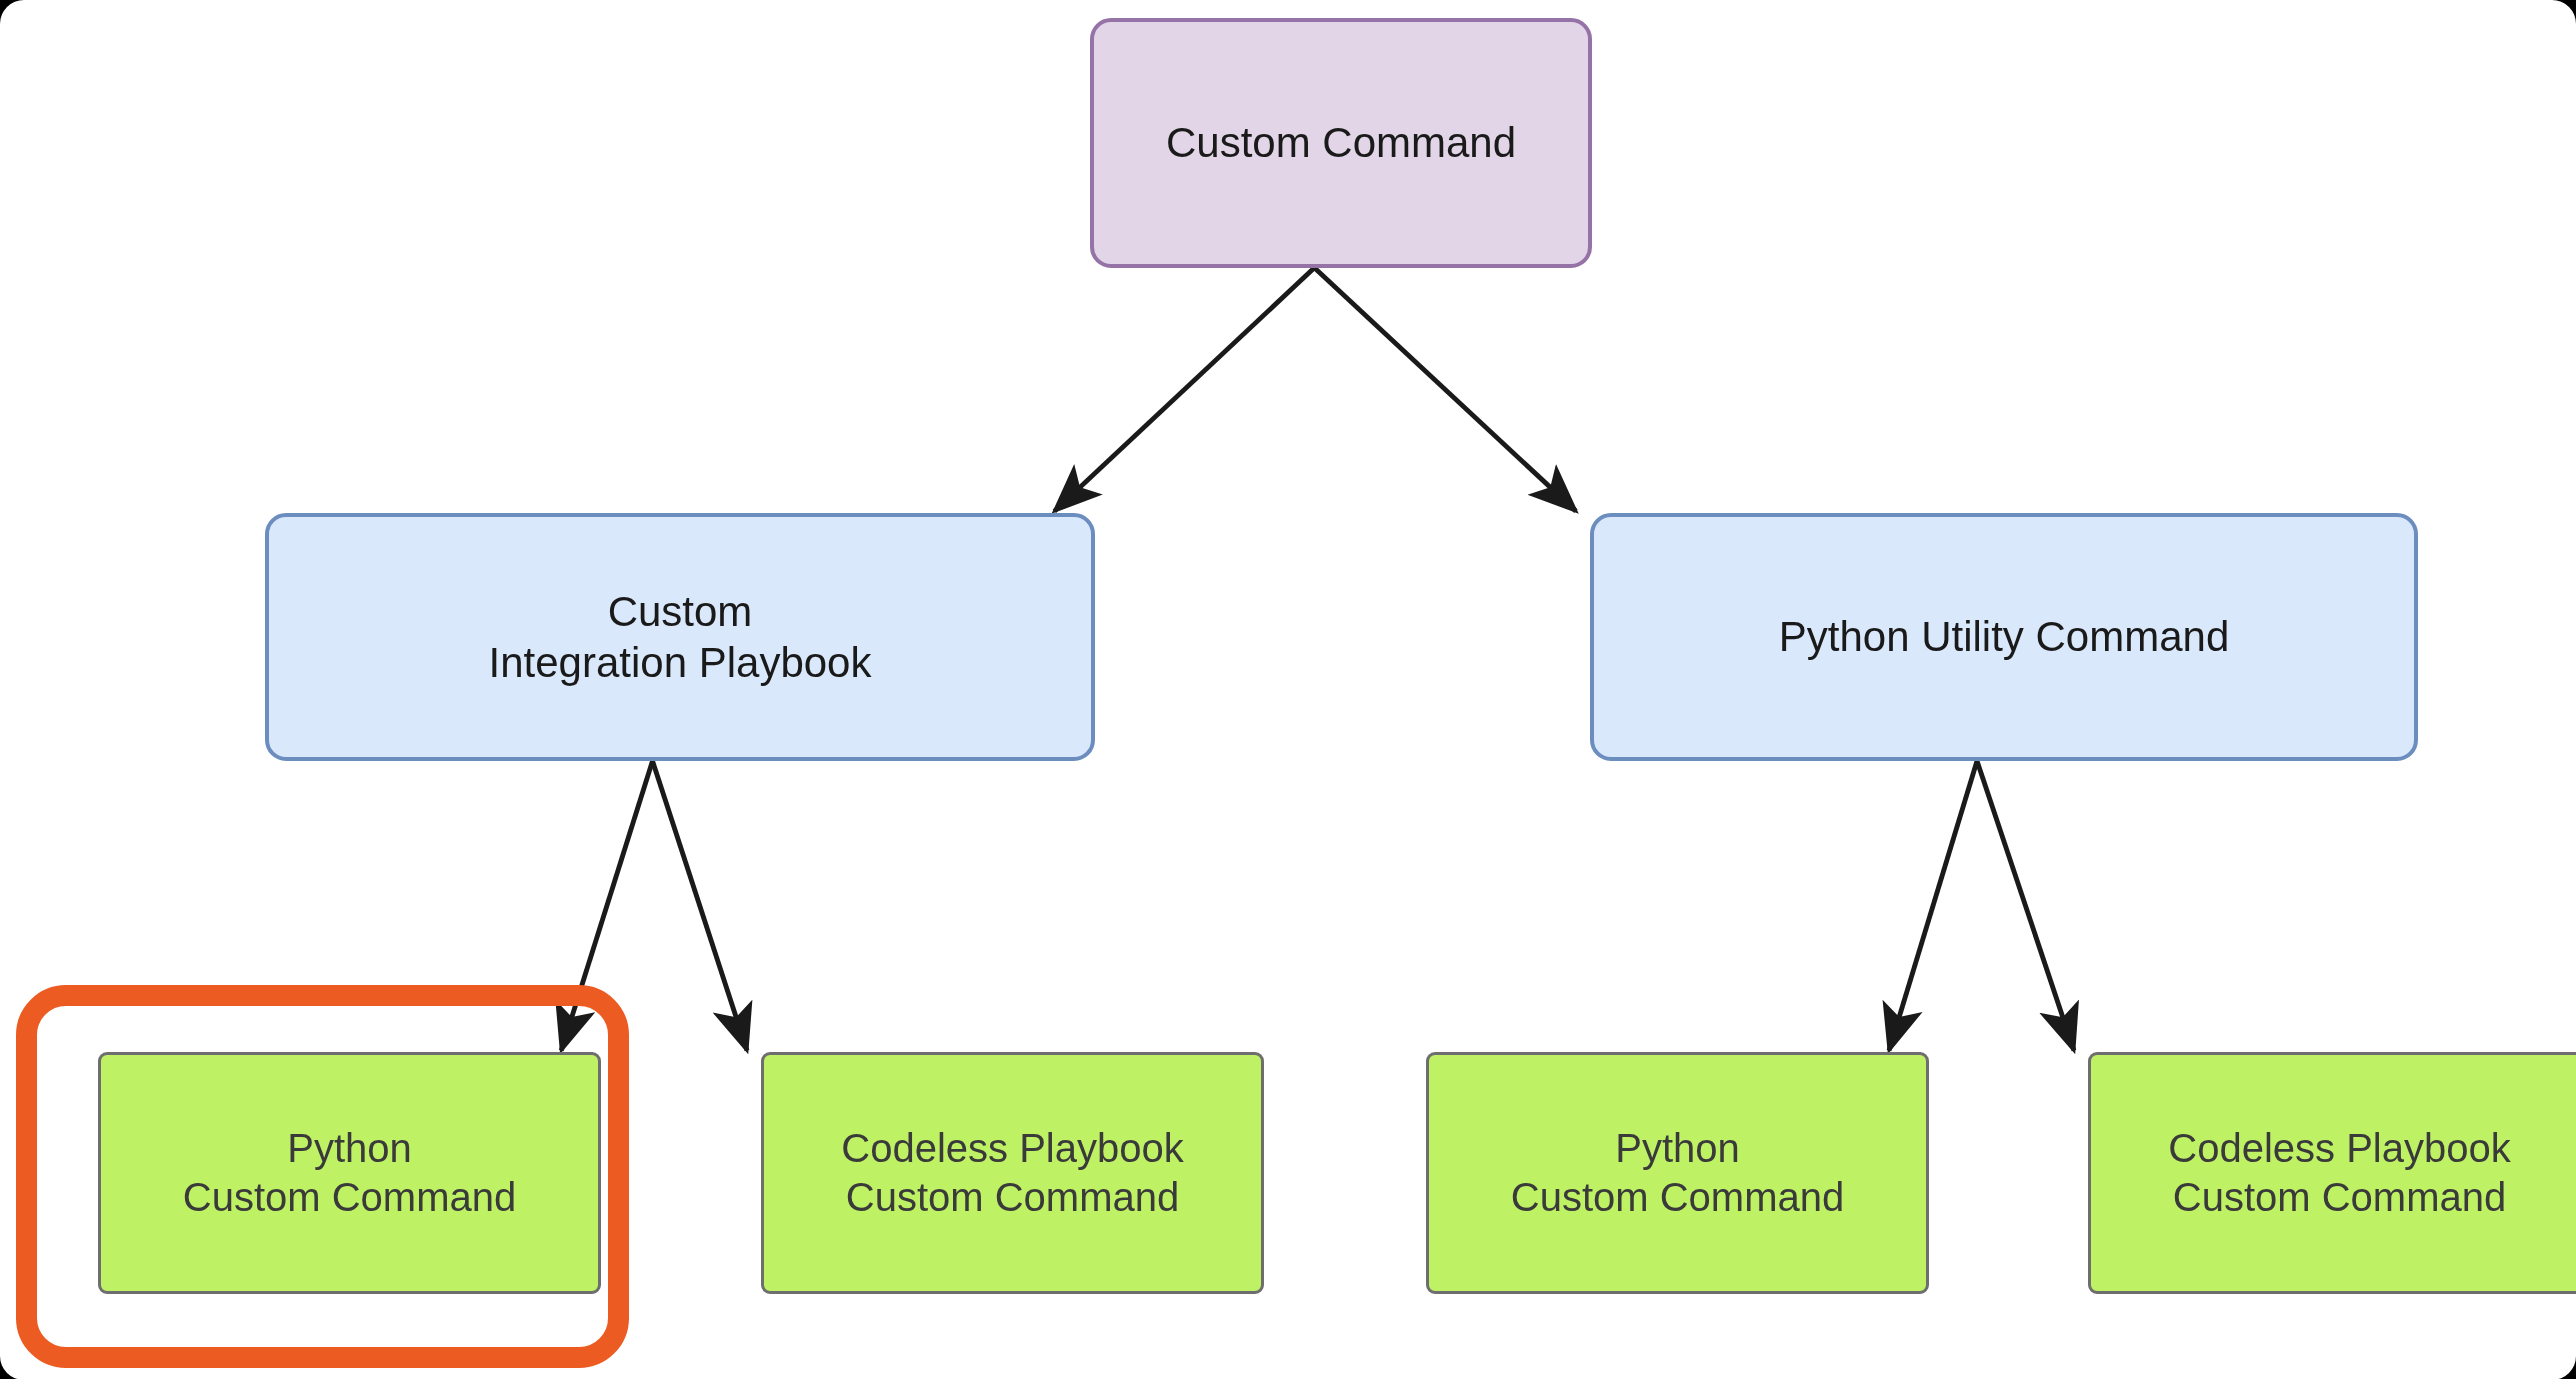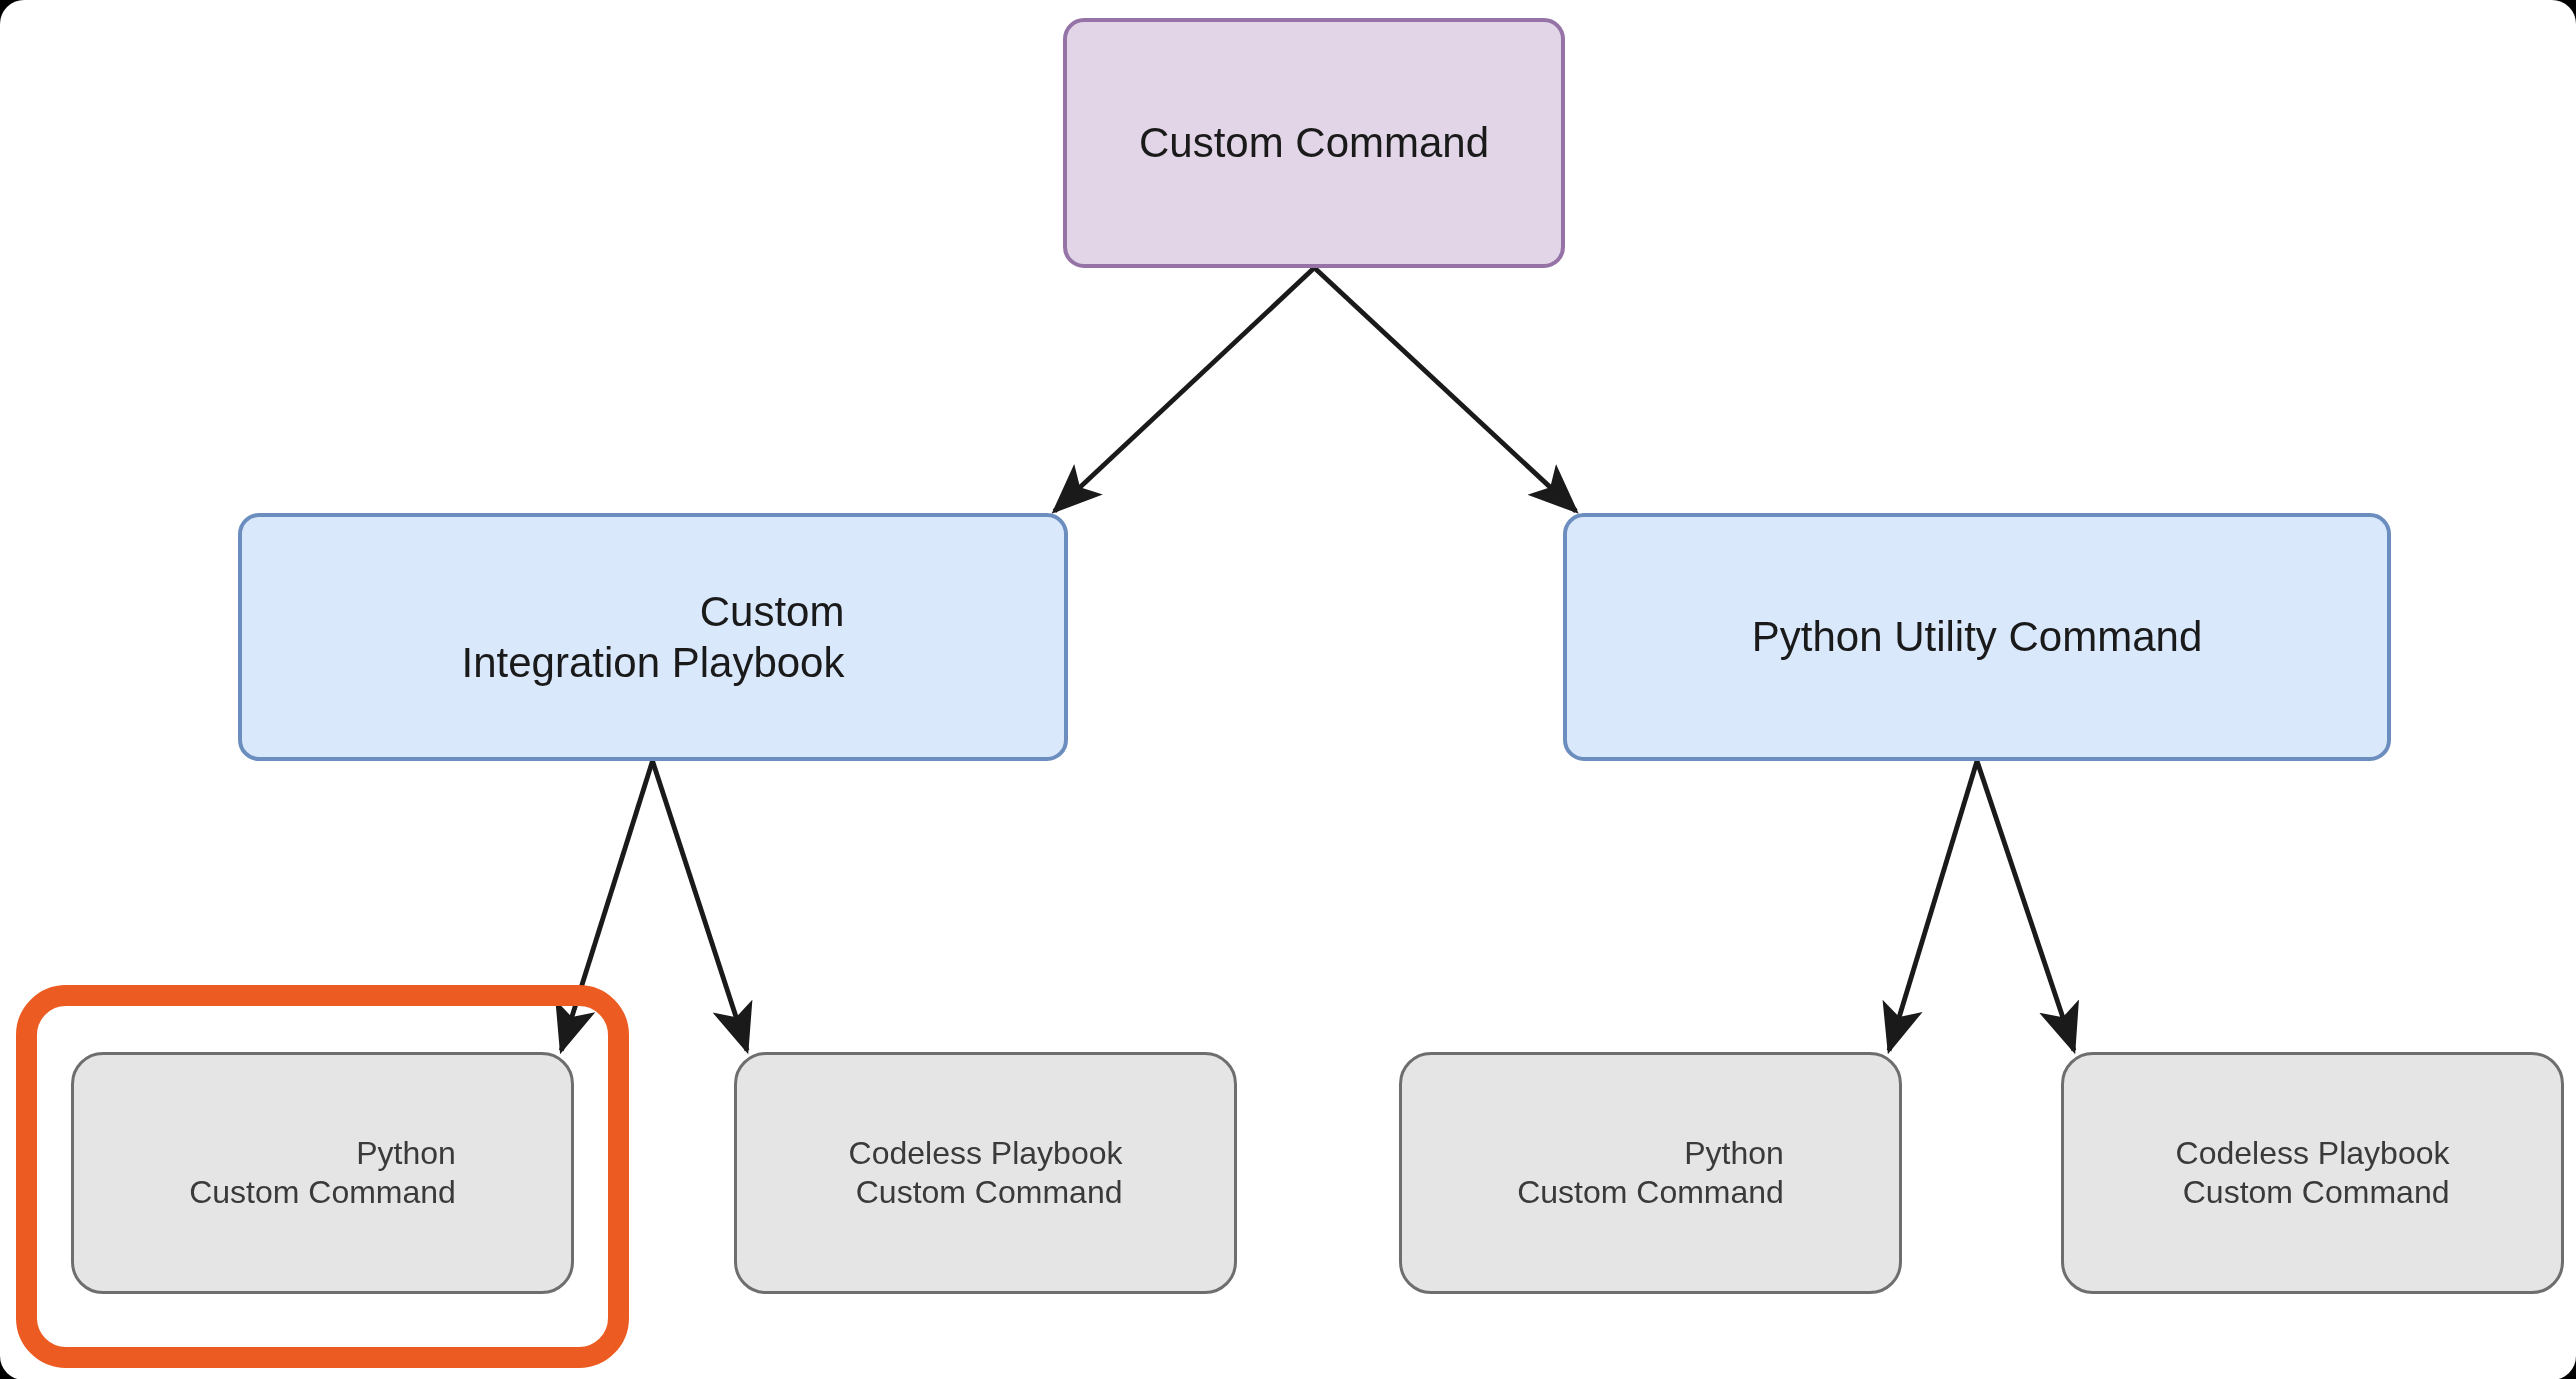--- a/index.html
+++ b/index.html
@@ -29,43 +29,44 @@
     width: 2576px;
     height: 1380px;
     pointer-events: none;
   }
   .node {
     position: absolute;
     box-sizing: border-box;
     display: flex;
     align-items: center;
     justify-content: center;
-    text-align: right;
+    text-align: center;
     color: #1a1a1a;
     line-height: 1.22;
     white-space: pre-line;
     z-index: 3;
+    margin-left: 27px;
   }
   .node-root {
     background: #e1d5e7;
     border: 4px solid #9673a6;
     border-radius: 21px;
     font-size: 42px;
   }
   .node-mid {
     background: #dae8fc;
     border: 4px solid #6c8ebf;
     border-radius: 21px;
     font-size: 42px;
   }
   .node-leaf {
-    background: #e5e5e5;
+    background: #bef264;
     border: 3.2px solid #6e6e6e;
-    border-radius: 32px;
-    font-size: 32px;
+    border-radius: 9px;
+    font-size: 40px;
     color: #3a3a3a;
   }
   .highlight-box {
     position: absolute;
     box-sizing: border-box;
     border-style: solid;
     border-radius: 50px;
     background: transparent;
     z-index: 2;
   }

